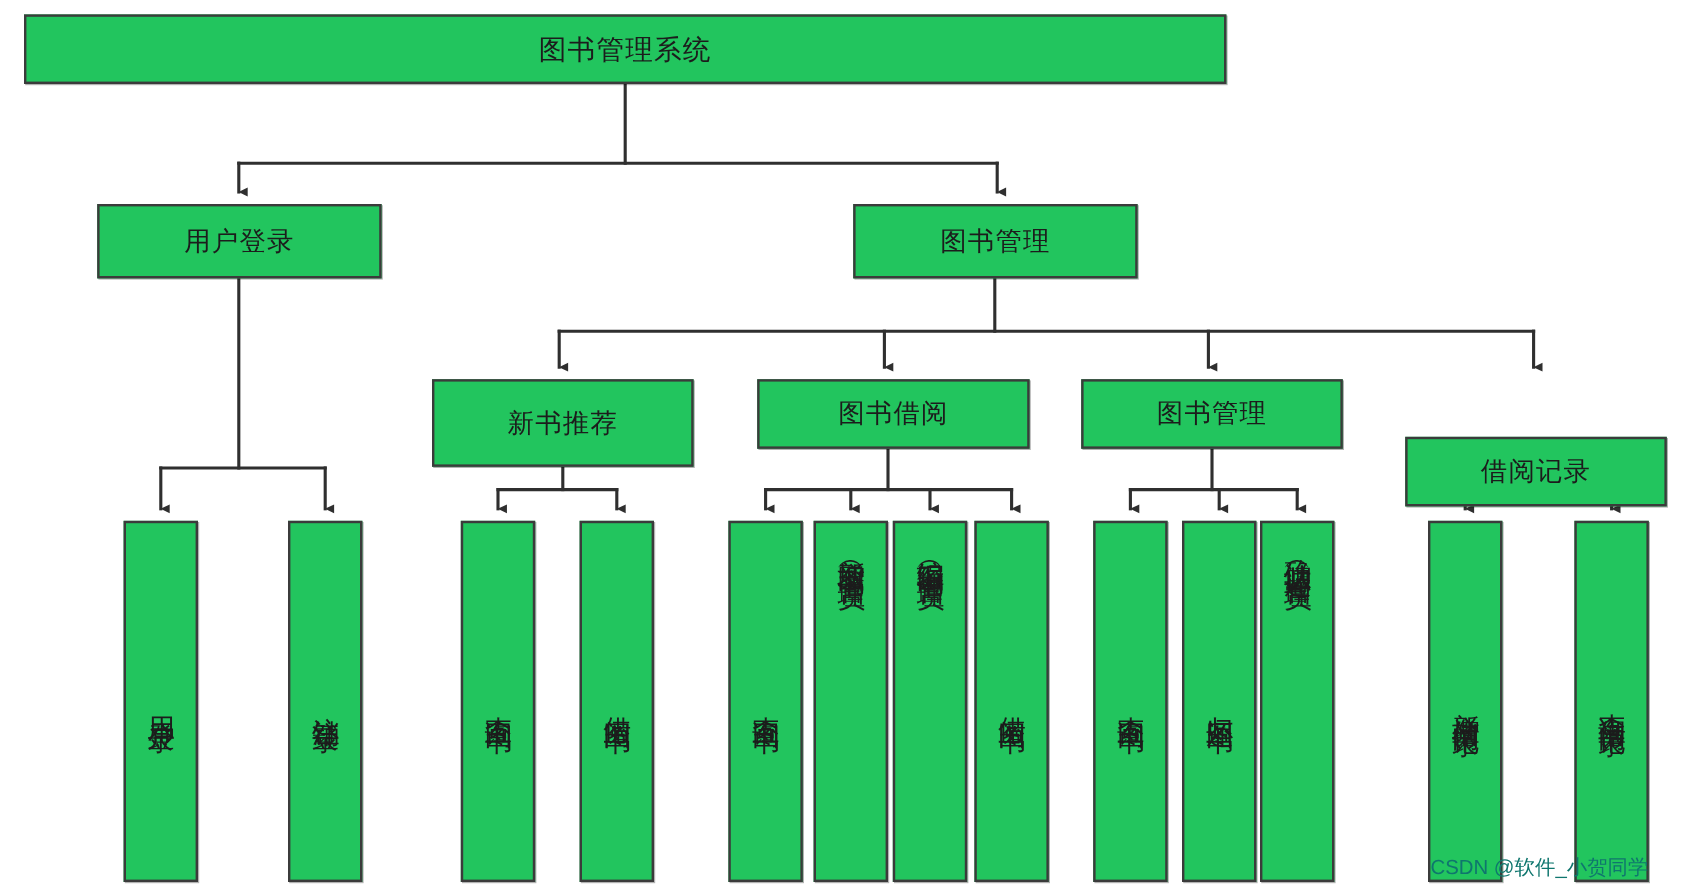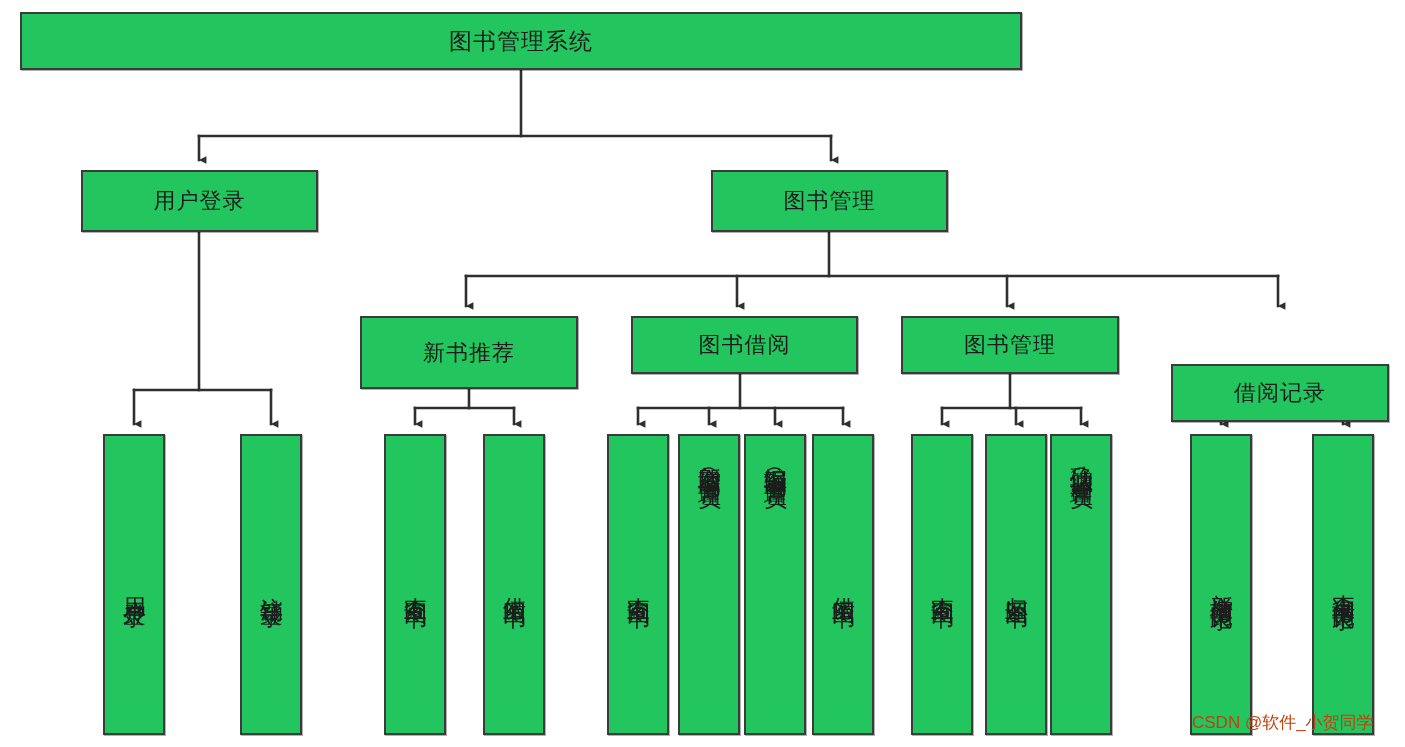--- a/index.html
+++ b/index.html
@@ -43,21 +43,21 @@
     line-height:1.04;
     letter-spacing:3px;
     white-space:nowrap;
   }
   .node.leaf.mid{align-items:center;padding-top:0;}
 
   #watermark{
     position:absolute;
     left:1192px;top:711px;
     font-size:17px;
-    color:#c2410c;
+    color:#0f766e;
     white-space:nowrap;
     font-family:"Liberation Sans","DejaVu Sans",sans-serif;
   }
 </style>
 </head>
 <body>
 
 <div id="canvas">
 
   <svg id="wires" viewBox="0 0 1405 747" xmlns="http://www.w3.org/2000/svg">

